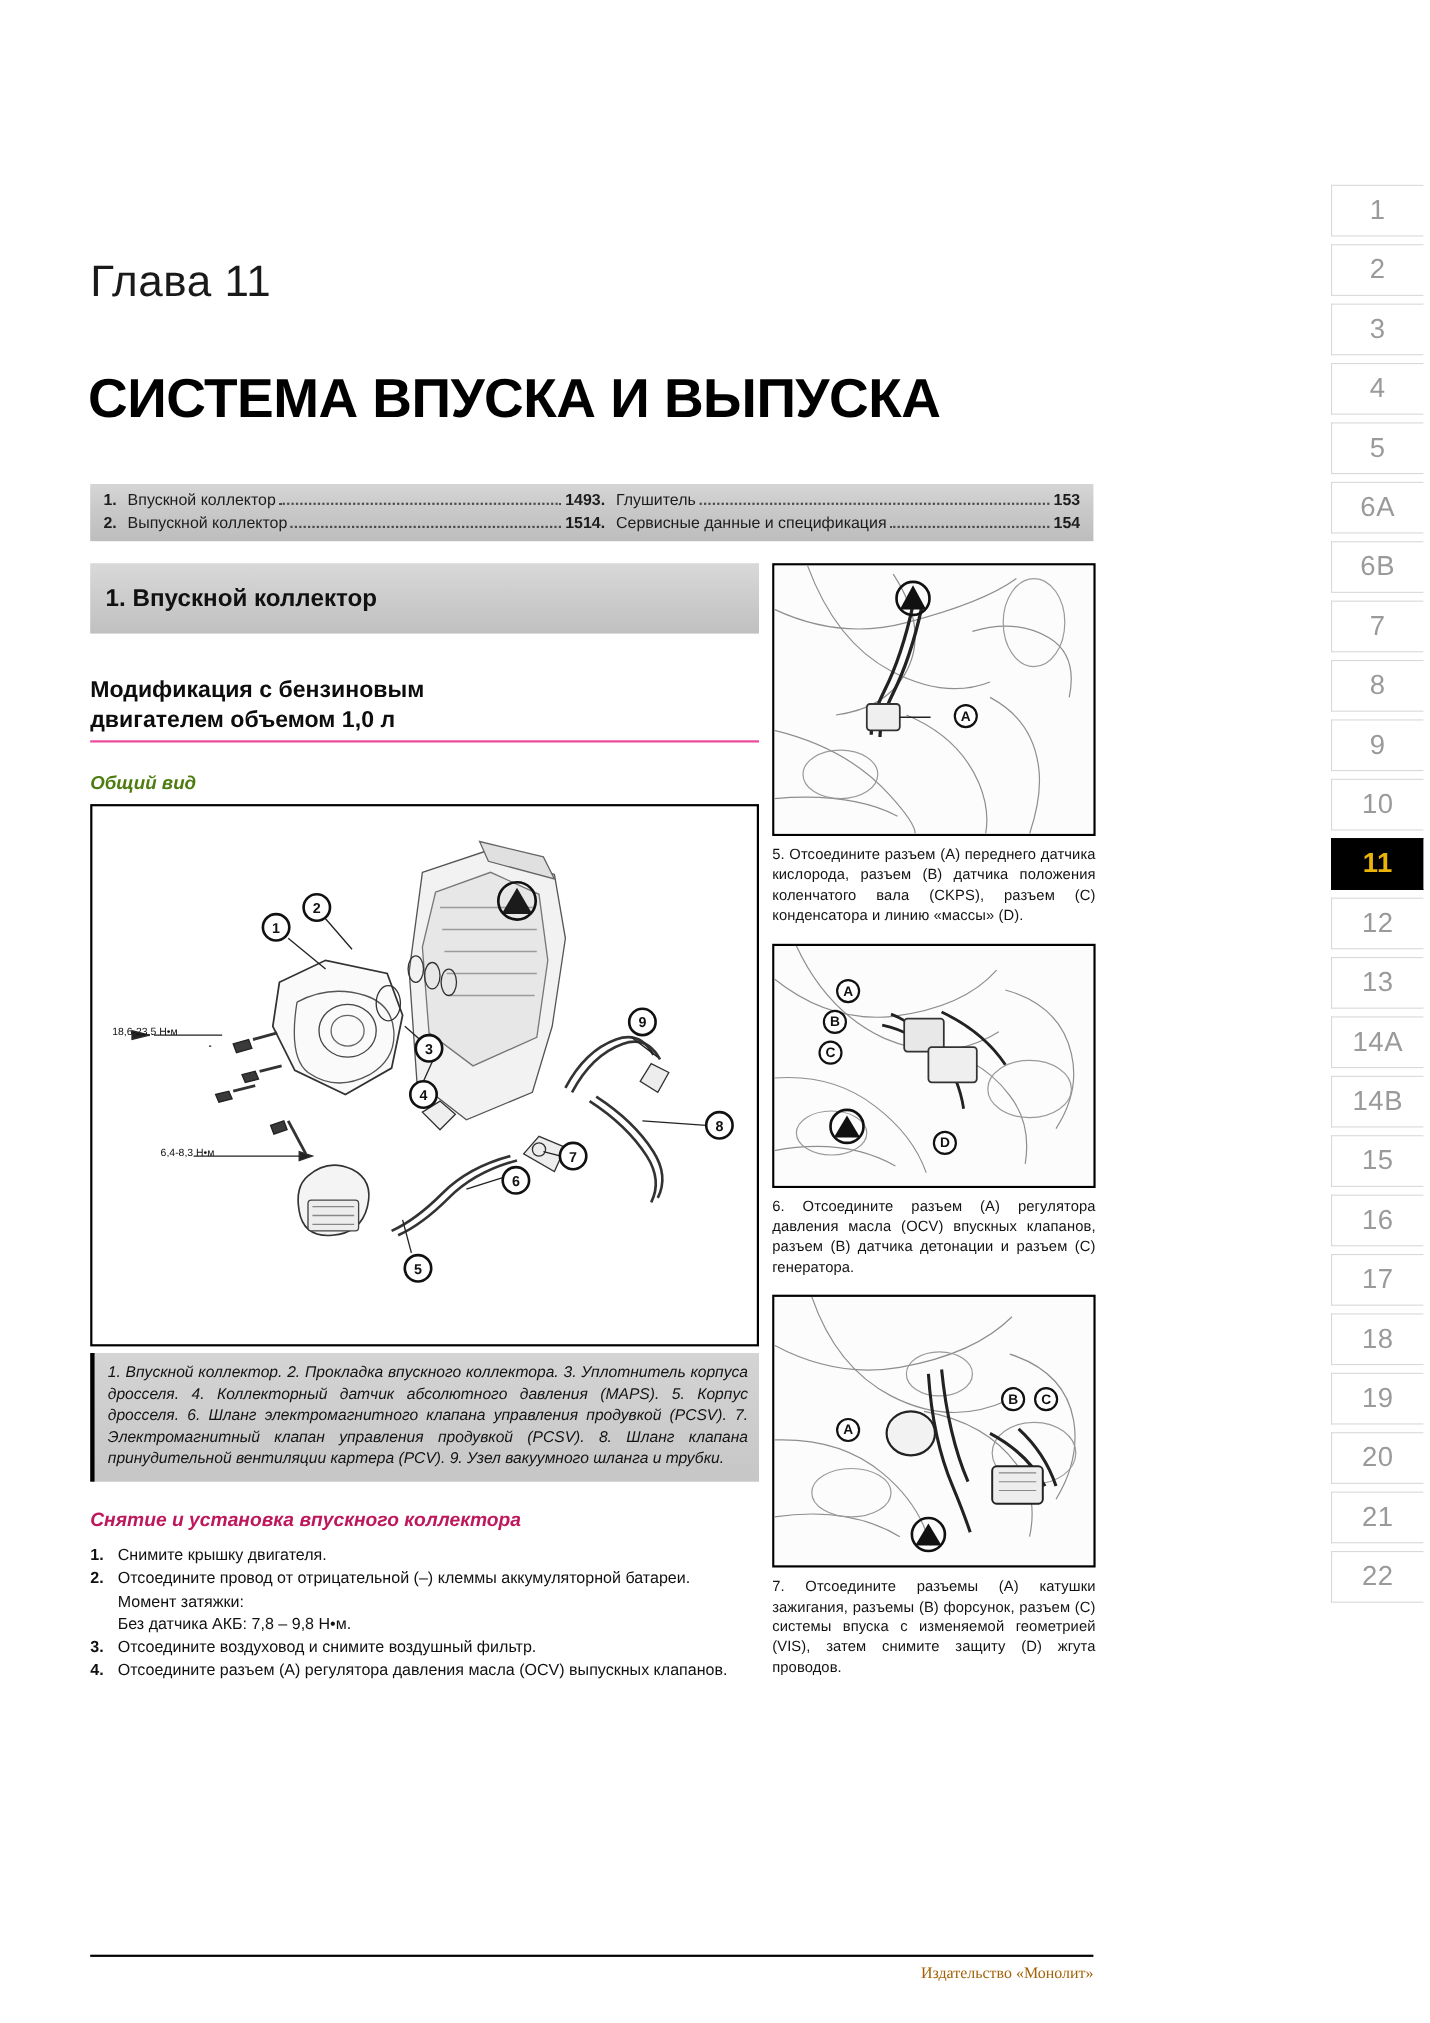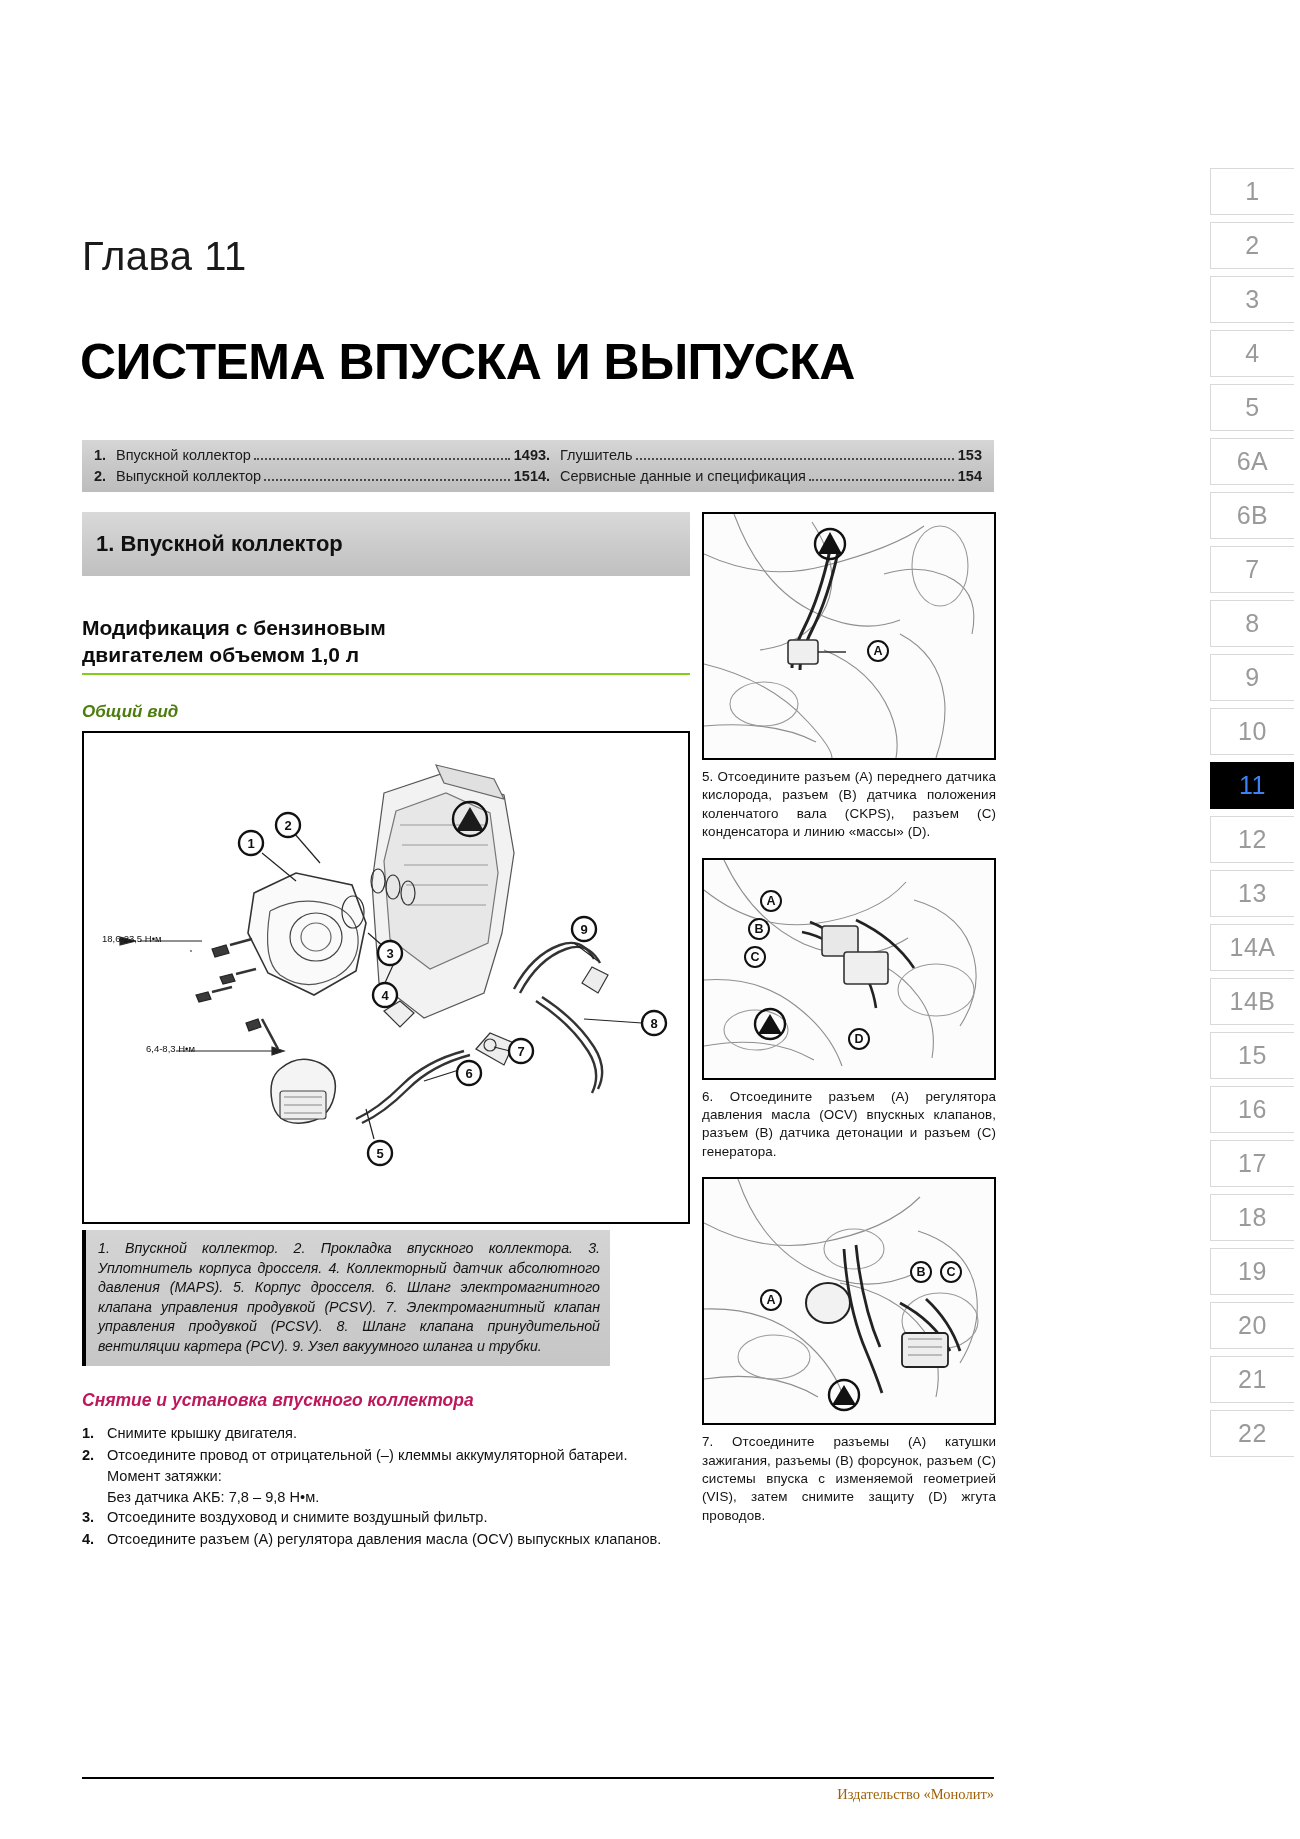--- a/index.html
+++ b/index.html
@@ -29,23 +29,23 @@
     border-right: none;
     background: #ffffff;
     display: flex; align-items: center; justify-content: center;
     font-size: 25px;
     color: #9a9a9a;
     font-family: "Liberation Sans", sans-serif;
     letter-spacing: 0.5px;
   }
   .tab.active {
     background: #000000;
-    color: #3b82f6;
+    color: #eab308;
     border-color: #000000;
-    font-weight: normal;
+    font-weight: bold;
   }
 
   
   .chapter-label {
     position: absolute;
     left: 82px; top: 234px;
     font-size: 40px;
     color: #1a1a1a;
     letter-spacing: 0.5px;
   }
@@ -96,42 +96,42 @@
     background: linear-gradient(to bottom, #d9d9d9 0%, #cccccc 50%, #c0c0c0 100%);
     display: flex; align-items: center;
     padding-left: 14px;
     font-size: 22px; font-weight: bold; color: #111;
     margin-bottom: 38px;
   }
   .sub-head {
     font-size: 21px; font-weight: bold; color: #0d0d0d;
     line-height: 27px;
     padding-bottom: 5px;
-    border-bottom: 2px solid #84cc16;
+    border-bottom: 2px solid #ec4899;
     margin-bottom: 27px;
   }
   .small-head {
     font-size: 17px; font-weight: bold; font-style: italic;
     color: #4d7c0f;
     margin-bottom: 9px;
   }
 
   
   .diagram-box {
     width: 608px; height: 493px;
     border: 2px solid #000;
     position: relative;
     overflow: hidden;
     background: #fff;
   }
   .diagram-svg { position: absolute; inset: 0; }
 
   
   .caption-block {
-    width: 528px;
+    width: 608px;
     background: linear-gradient(to bottom,#d4d4d4 0%, #c6c6c6 100%);
     border-left: 4px solid #000;
     padding: 9px 10px 10px 12px;
     margin-top: 6px;
     font-size: 14.2px; font-style: italic;
     line-height: 19.5px; color: #131313;
     text-align: justify;
   }
 
   

